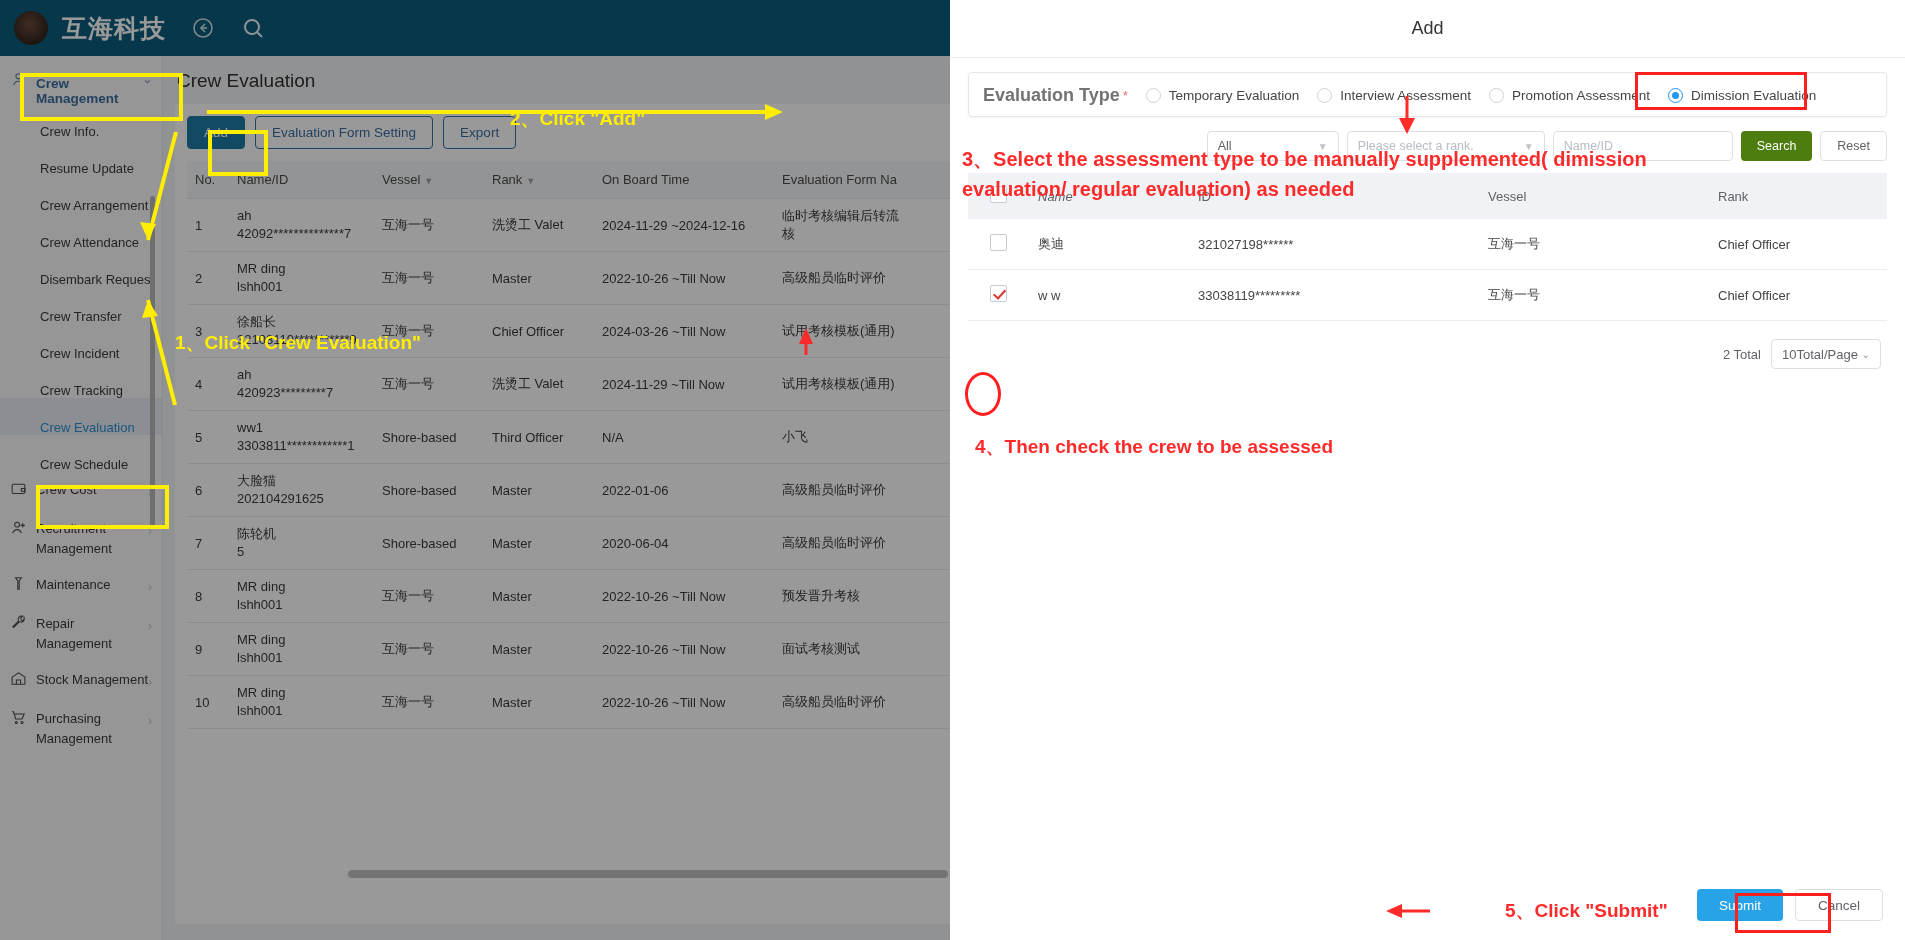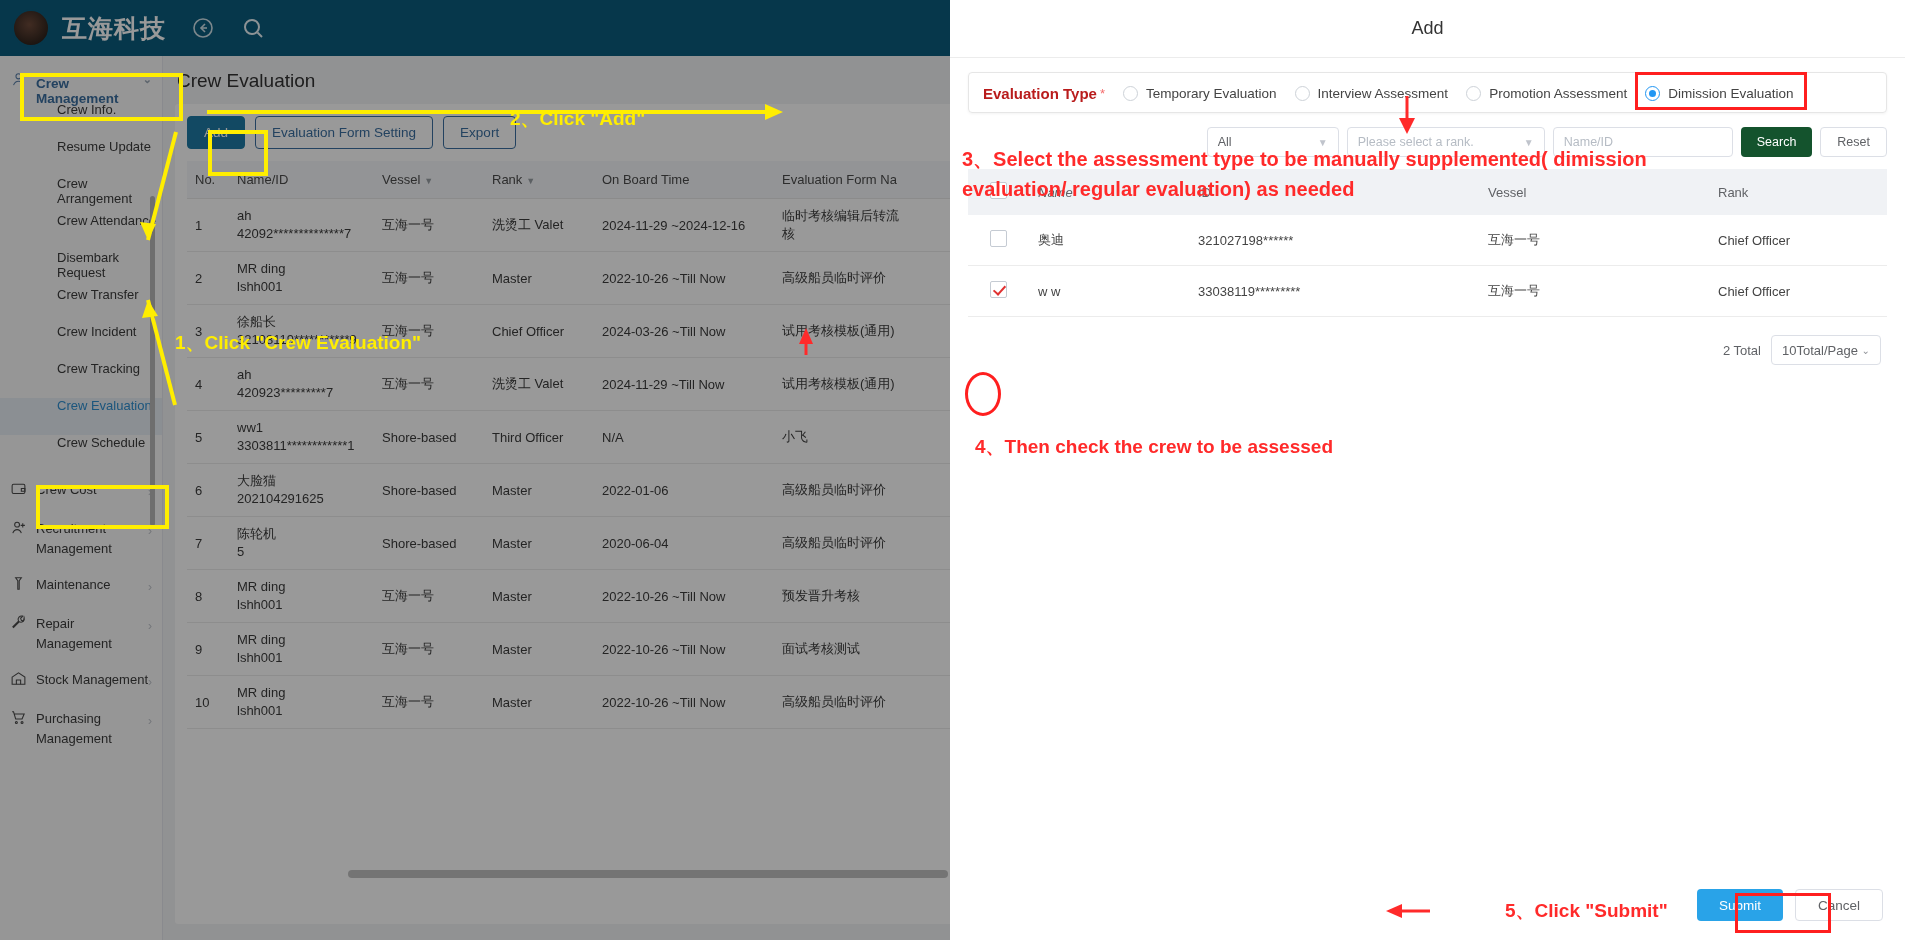--- a/index.html
+++ b/index.html
@@ -55,22 +55,22 @@
   }
   .side-group {
     display:flex; align-items:center; height:46px; padding:0 10px;
     color:#3b6fa0; font-size:13.5px; font-weight:bold;
   }
   .side-group .gi { width:20px; flex:none; display:flex; align-items:center; color:#5a7fa8; }
   .side-group .gtext { margin-left:6px; flex:1;margin-top:24px; }
   .side-group .chev { color:#9aa7b5; font-size:11px; }
 
   .side-item {
-    display:flex; align-items:flex-start; height:37px;
-    padding-left:57px; font-size:13px; color:#3c3c3c;
+    display:flex; align-items:flex-end; height:37px;
+    padding-left:40px; font-size:13px; color:#3c3c3c;
   }
   .side-item.active { background:#e8eef5; color:#2f8fd0; }
 
   .side-cat {
     display:flex; align-items:flex-start; padding:8px 10px 8px 10px;
     font-size:13px; color:#3c3c3c; line-height:20px;
   }
   .side-cat .ci { width:22px; flex:none; color:#4a4a4a; }
   .side-cat .ctext { flex:1; margin-left:4px; }
   .side-cat .carrow { color:#c0c4cc; font-size:12px; margin-top:2px;}
@@ -132,21 +132,21 @@
     height:58px; display:flex; align-items:center; justify-content:center;
     font-size:18px; color:#333; border-bottom:1px solid #ececec;
   }
   .modal-body { flex:1; padding:14px 18px 0 18px; position:relative; }
 
   .type-box {
     border:1px solid #e6e6e6; border-radius:4px; padding:12px 14px 10px 14px;
     box-shadow:0 1px 3px rgba(0,0,0,0.05);
   }
   .type-line { display:flex; align-items:center; flex-wrap:wrap; }
-  .type-label { font-size:15px; font-weight:bold; color:#b91c1c;text-align:center; }
+  .type-label { font-size:18px; font-weight:bold; color:#737373;text-align:center; }
   .req-star { color:#f56c6c; margin-left:3px; font-size:13px; }
   .radio {
     display:inline-flex; align-items:center; margin-left:18px;
     font-size:13.5px; color:#444; cursor:pointer;
   }
   .radio .dot {
     width:15px; height:15px; border-radius:50%; border:1px solid #cdd2d8;
     background:#fff; margin-right:8px; flex:none;
   }
   .radio.checked .dot {
@@ -166,21 +166,21 @@
   .sel, .txt {
     height:30px; border:1px solid #dcdfe6; border-radius:4px;
     font-size:12.5px; color:#b6bcc4; display:flex; align-items:center;
     padding:0 10px; background:#fff;
   }
   .sel .cv { margin-left:auto; color:#c0c4cc; font-size:10px; padding-left:8px;}
   .sel.w-all { width:132px; color:#606266; }
   .sel.w-rank { width:198px;gap:36px; }
   .txt.w-name { width:180px; }
   .btn-search {
-    height:30px; padding:0 16px; background:#14532d; color:#fff;
+    height:30px; padding:0 16px; background:#4d7c0f; color:#fff;
     border-radius:4px; font-size:12.5px; display:flex; align-items:center;
   }
   .btn-reset {
     height:30px; padding:0 16px; background:#fff; color:#606266;
     border:1px solid #dcdfe6; border-radius:4px; font-size:12.5px;
     display:flex; align-items:center;
   }
 
   .remarks {
     color:#f5b301; font-size:12.5px; line-height:19px; margin-top:10px;

